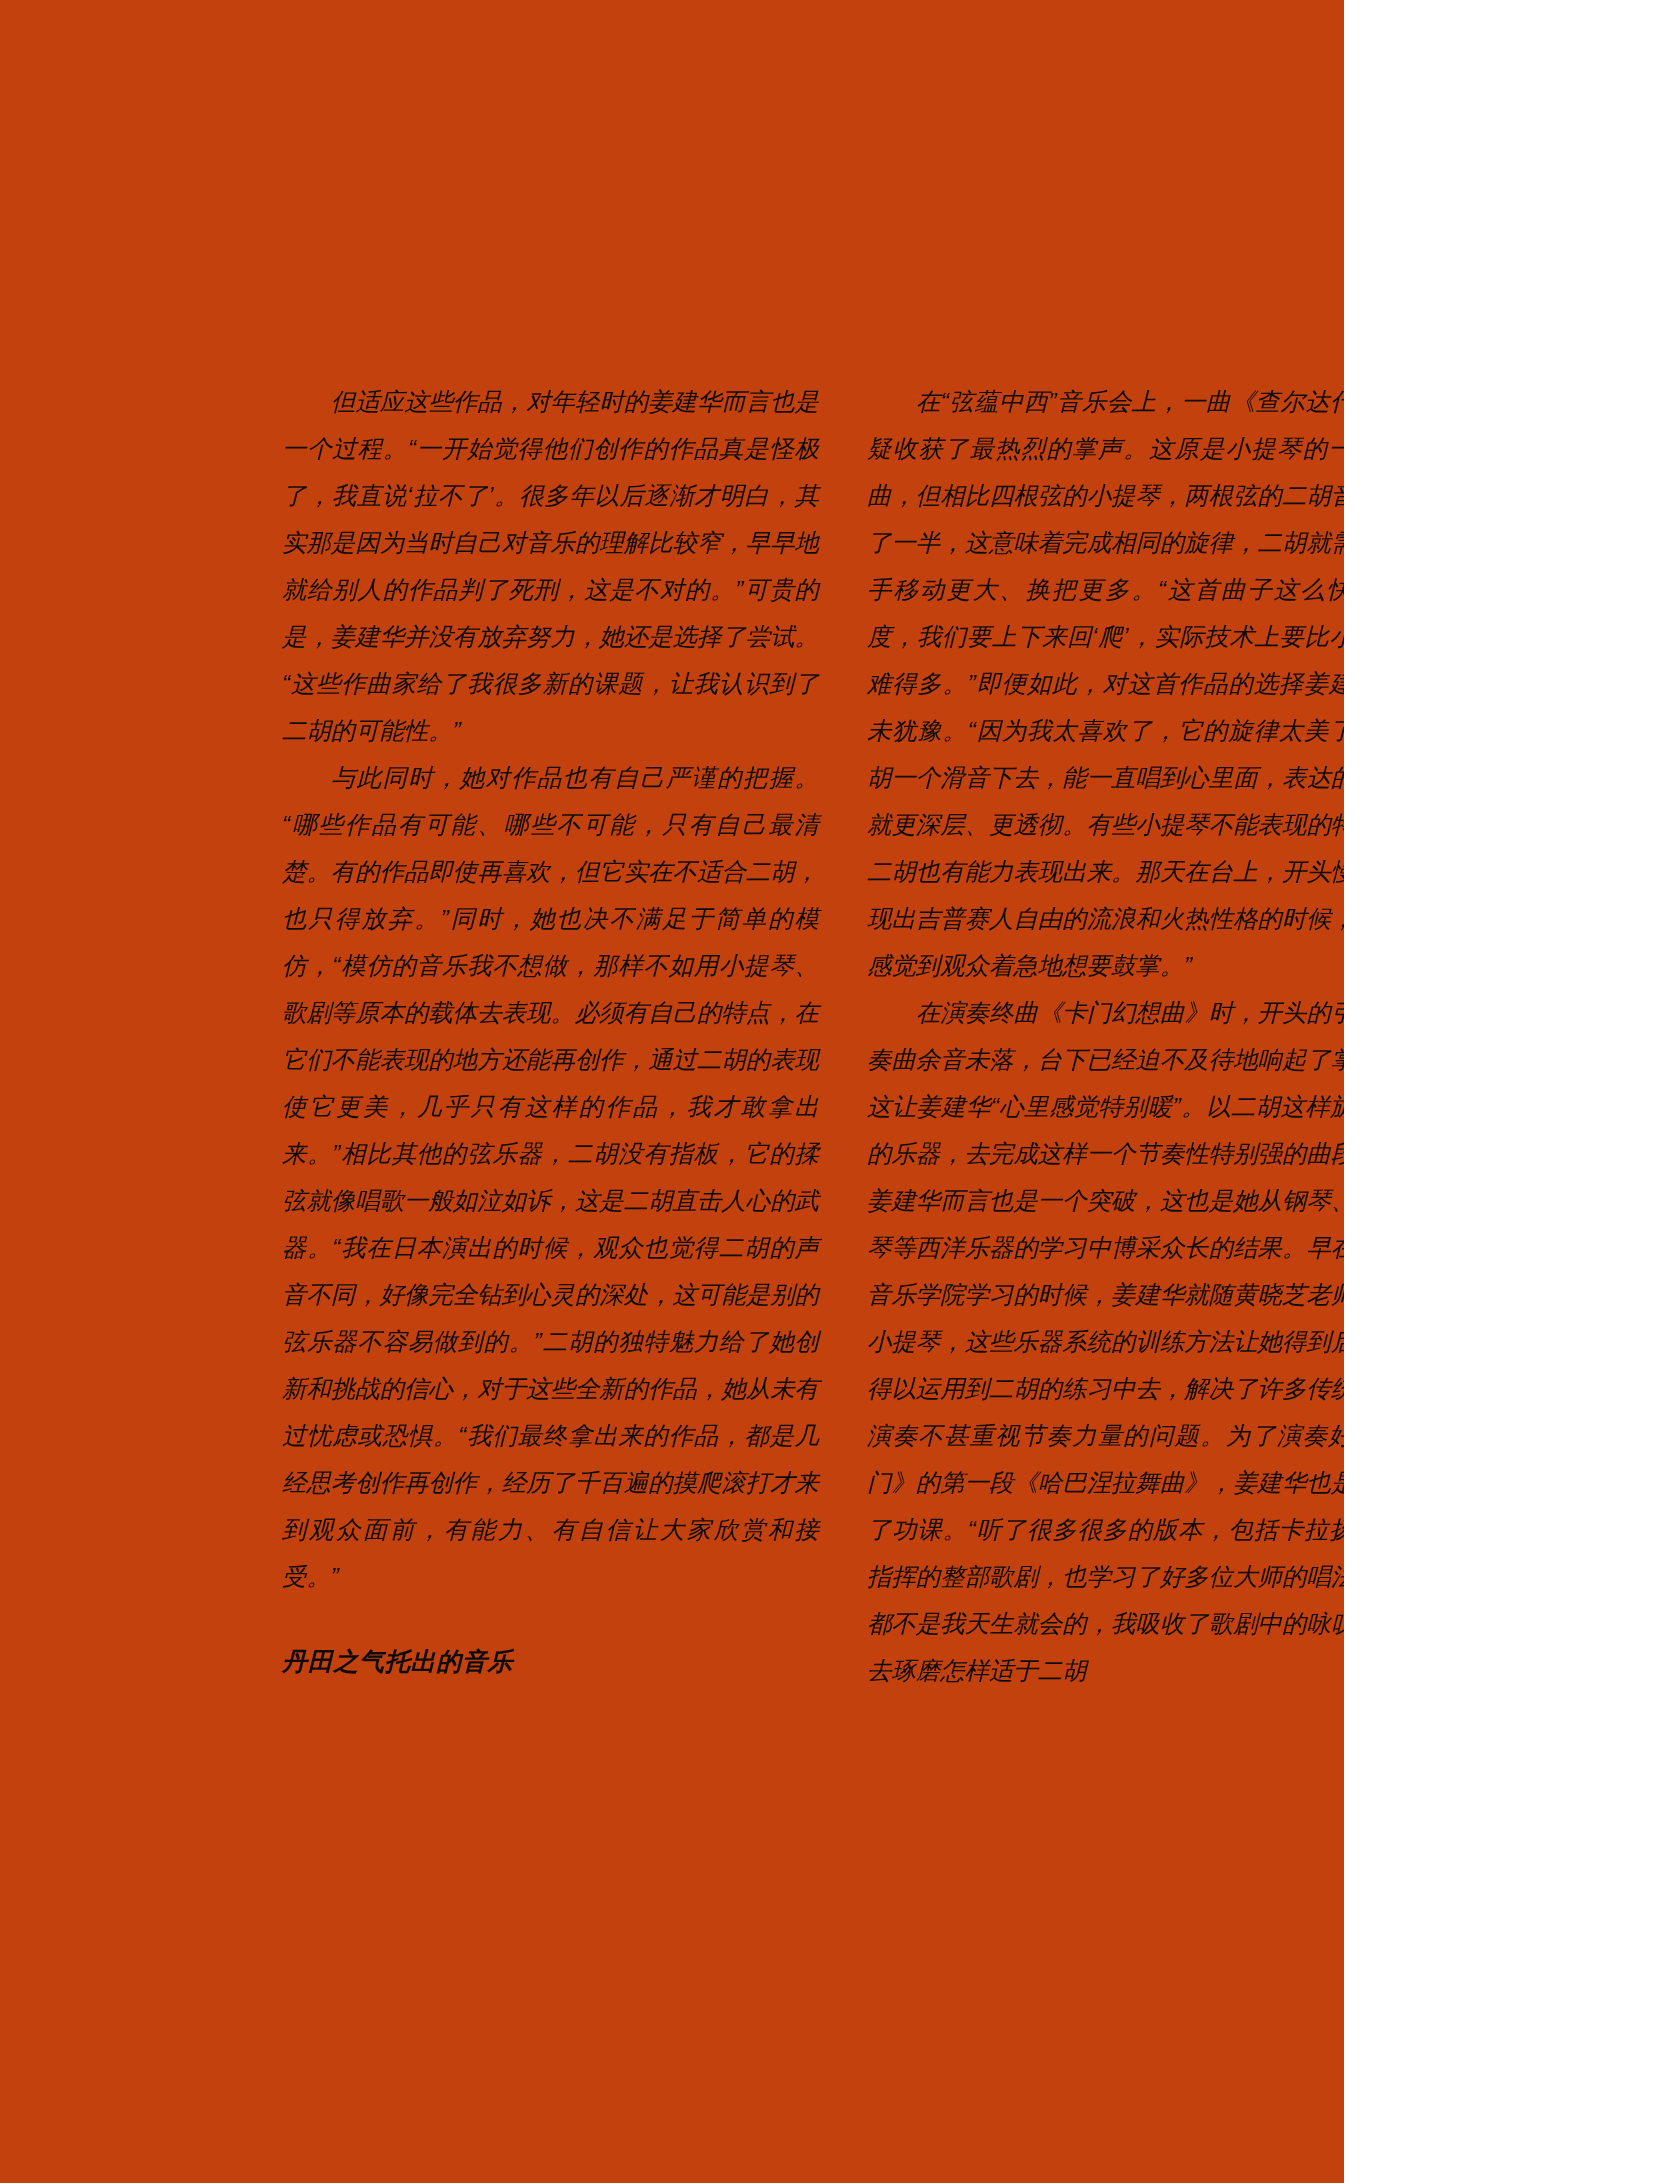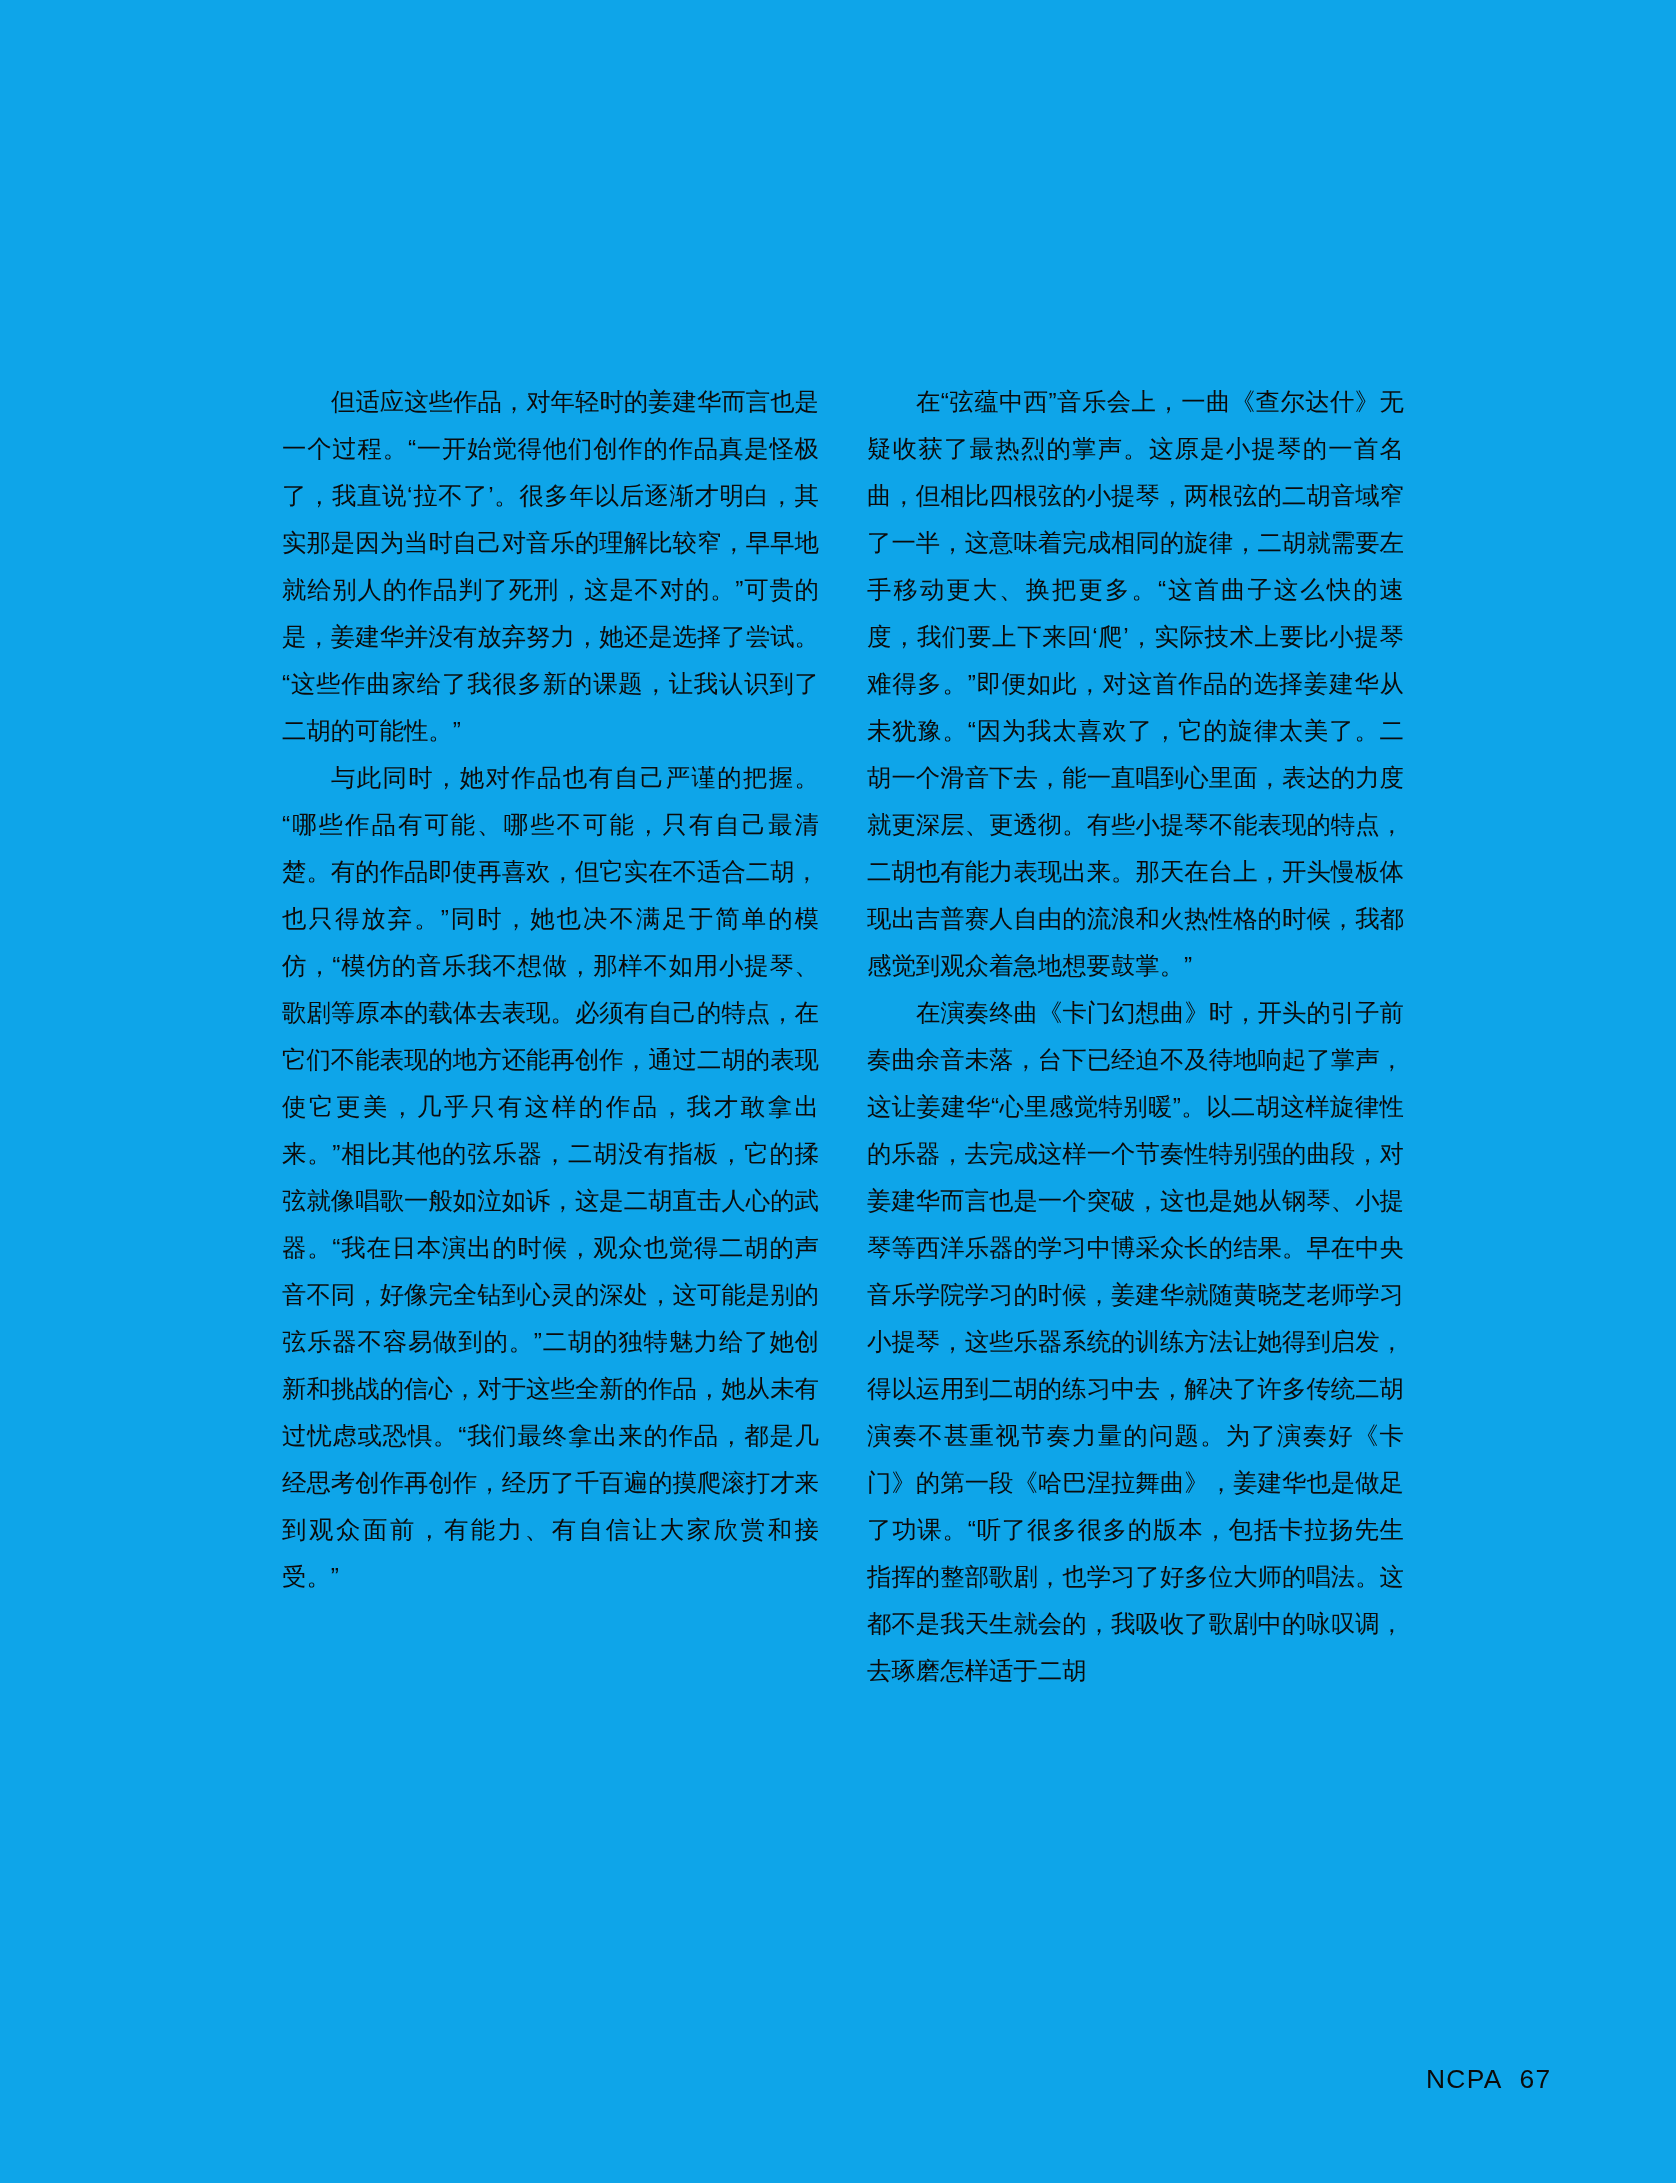--- a/index.html
+++ b/index.html
@@ -2,26 +2,27 @@
 <html lang="zh" style="font-size:10.6px"><head>
 <meta charset="utf-8">
 <style>
   html, body {
     margin: 0;
     padding: 0;
     background: #ffffff;
   }
   .page {
     position: relative;
-    width: 1676px;
+    width: 1344px;
     height: 2183px;
-    background: #0ea5e9;
+    background: #c2410c;
     font-family: "Liberation Sans", "DejaVu Sans", sans-serif;
     color: #0b0b0b;
     overflow: hidden;
+    font-style: italic;
   }
   .columns {
     position: absolute;
     left: 282px;
     top: 378px;
     width: 1123px;
     display: flex;
     gap: 48px;
   }
   .col {
@@ -62,20 +63,21 @@
 </head>
 <body>
 
 <div class="page">
 
   <div class="columns">
 
     <div class="col">
       <p class="para indent">但适应这些作品，对年轻时的姜建华而言也是一个过程。“一开始觉得他们创作的作品真是怪极了，我直说‘拉不了’。很多年以后逐渐才明白，其实那是因为当时自己对音乐的理解比较窄，早早地就给别人的作品判了死刑，这是不对的。”可贵的是，姜建华并没有放弃努力，她还是选择了尝试。“这些作曲家给了我很多新的课题，让我认识到了二胡的可能性。”</p>
       <p class="para indent">与此同时，她对作品也有自己严谨的把握。“哪些作品有可能、哪些不可能，只有自己最清楚。有的作品即使再喜欢，但它实在不适合二胡，也只得放弃。”同时，她也决不满足于简单的模仿，“模仿的音乐我不想做，那样不如用小提琴、歌剧等原本的载体去表现。必须有自己的特点，在它们不能表现的地方还能再创作，通过二胡的表现使它更美，几乎只有这样的作品，我才敢拿出来。”相比其他的弦乐器，二胡没有指板，它的揉弦就像唱歌一般如泣如诉，这是二胡直击人心的武器。“我在日本演出的时候，观众也觉得二胡的声音不同，好像完全钻到心灵的深处，这可能是别的弦乐器不容易做到的。”二胡的独特魅力给了她创新和挑战的信心，对于这些全新的作品，她从未有过忧虑或恐惧。“我们最终拿出来的作品，都是几经思考创作再创作，经历了千百遍的摸爬滚打才来到观众面前，有能力、有自信让大家欣赏和接受。”</p>
+      <h2 class="section-heading">丹田之气托出的音乐</h2>
     </div>
 
     <div class="col">
       <p class="para indent">在“弦蕴中西”音乐会上，一曲《查尔达什》无疑收获了最热烈的掌声。这原是小提琴的一首名曲，但相比四根弦的小提琴，两根弦的二胡音域窄了一半，这意味着完成相同的旋律，二胡就需要左手移动更大、换把更多。“这首曲子这么快的速度，我们要上下来回‘爬’，实际技术上要比小提琴难得多。”即便如此，对这首作品的选择姜建华从未犹豫。“因为我太喜欢了，它的旋律太美了。二胡一个滑音下去，能一直唱到心里面，表达的力度就更深层、更透彻。有些小提琴不能表现的特点，二胡也有能力表现出来。那天在台上，开头慢板体现出吉普赛人自由的流浪和火热性格的时候，我都感觉到观众着急地想要鼓掌。”</p>
       <p class="para indent">在演奏终曲《卡门幻想曲》时，开头的引子前奏曲余音未落，台下已经迫不及待地响起了掌声，这让姜建华“心里感觉特别暖”。以二胡这样旋律性的乐器，去完成这样一个节奏性特别强的曲段，对姜建华而言也是一个突破，这也是她从钢琴、小提琴等西洋乐器的学习中博采众长的结果。早在中央音乐学院学习的时候，姜建华就随黄晓芝老师学习小提琴，这些乐器系统的训练方法让她得到启发，得以运用到二胡的练习中去，解决了许多传统二胡演奏不甚重视节奏力量的问题。为了演奏好《卡门》的第一段《哈巴涅拉舞曲》，姜建华也是做足了功课。“听了很多很多的版本，包括卡拉扬先生指挥的整部歌剧，也学习了好多位大师的唱法。这都不是我天生就会的，我吸收了歌剧中的咏叹调，去琢磨怎样适于二胡</p>
     </div>
 
   </div>
 
   <div class="footer">

